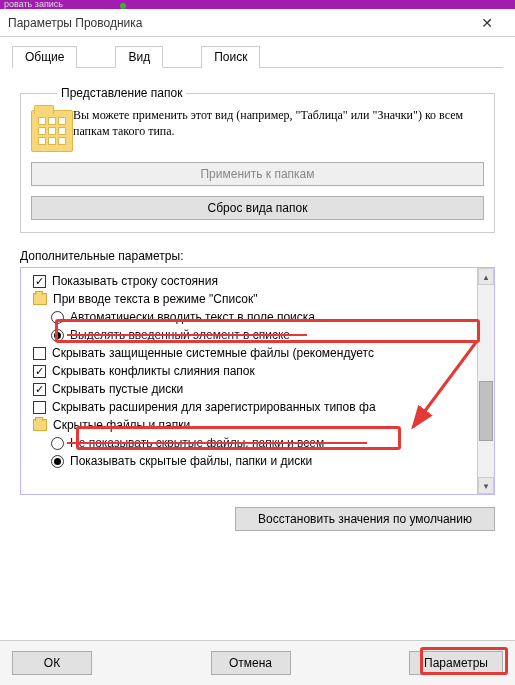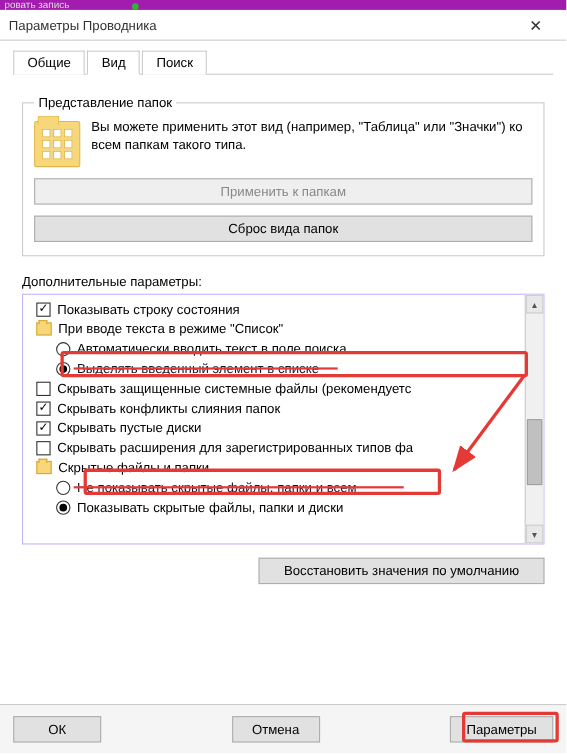--- a/index.html
+++ b/index.html
@@ -34,20 +34,21 @@
     cursor: pointer;
   }
   .dialog-body {
     padding: 4px 12px 8px 12px;
   }
   .tabs {
     display: flex;
     position: relative;
     border-bottom: 1px solid #ccc;
     margin-top: 4px;
+    gap: 36px;
   }
   .tab {
     padding: 3px 12px;
     border: 1px solid #ccc;
     border-bottom: none;
     margin-right: 2px;
     background: #fff;
     cursor: pointer;
     position: relative;
     top: 1px;
@@ -66,25 +67,26 @@
     padding: 10px 8px 8px 8px;
   }
   fieldset.groupbox {
     border: 1px solid #ccc;
     margin: 8px 0 0 0;
     padding: 8px 10px 12px 10px;
   }
   fieldset.groupbox legend {
     font-size: 12px;
     padding: 0 4px;
+    margin-left: 26px;
   }
   .folder-view-row {
     display: flex;
     align-items: flex-start;
-    gap: 10px;
+    font-family: Liberation Serif, serif;
   }
   .folder-icon {
     width: 42px;
     height: 42px;
     background: #f7d77a;
     border: 1px solid #e0b84a;
     border-radius: 2px;
     position: relative;
     flex-shrink: 0;
     margin-top: 2px;

